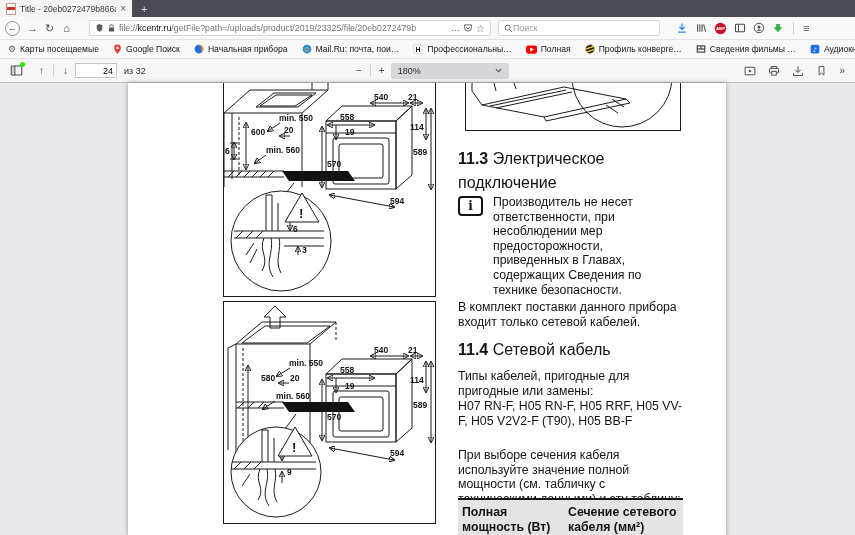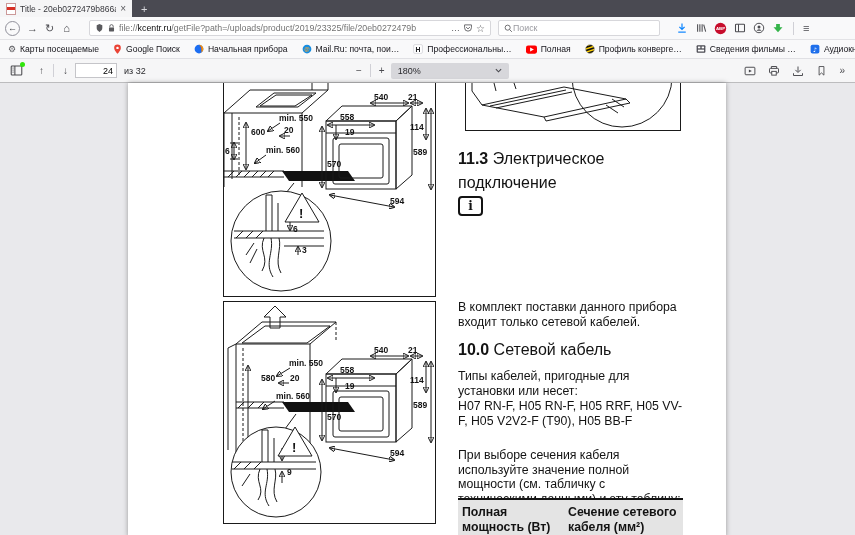--- a/index.html
+++ b/index.html
@@ -451,26 +451,27 @@
         </g>
       </svg>
     </div>
 
     <div class="rc">
       <div class="h2" style="top:64px">
         <b>11.3</b> <span>Электрическое подключение</span>
       </div>
       <div class="note" style="top:112px">
         <span class="note-icon">i</span>
+        <p class="bodytext">Производитель не несет ответственности, при несоблюдении мер предосторожности, приведенных в Главах, содержащих Сведения по технике безопасности.</p>
       </div>
       <div class="bodytext" style="top:217px">В комплект поставки данного прибора входит только сетевой кабелей.</div>
       <div class="h2" style="top:255px">
-        <b>10.0</b> <span>Сетевой кабель</span>
+        <b>11.4</b> <span>Сетевой кабель</span>
       </div>
-      <div class="bodytext" style="top:286px">Типы кабелей, пригодные для установки или несет:</div>
+      <div class="bodytext" style="top:286px">Типы кабелей, пригодные для пригодные или замены:</div>
       <div class="bodytext" style="top:316px">H07 RN-F, H05 RN-F, H05 RRF, H05 VV-F, H05 V2V2-F (T90), H05 BB-F</div>
       <div class="bodytext" style="top:365px">При выборе сечения кабеля используйте значение полной мощности (см. табличку с техническими данными) и эту таблицу:</div>
       <div class="tbl" style="top:415px">
         <div class="cell c1">Полная мощность (Вт)</div>
         <div class="cell c2">Сечение сетевого кабеля (мм²)</div>
       </div>
     </div>
 
   </div>
 </div>

